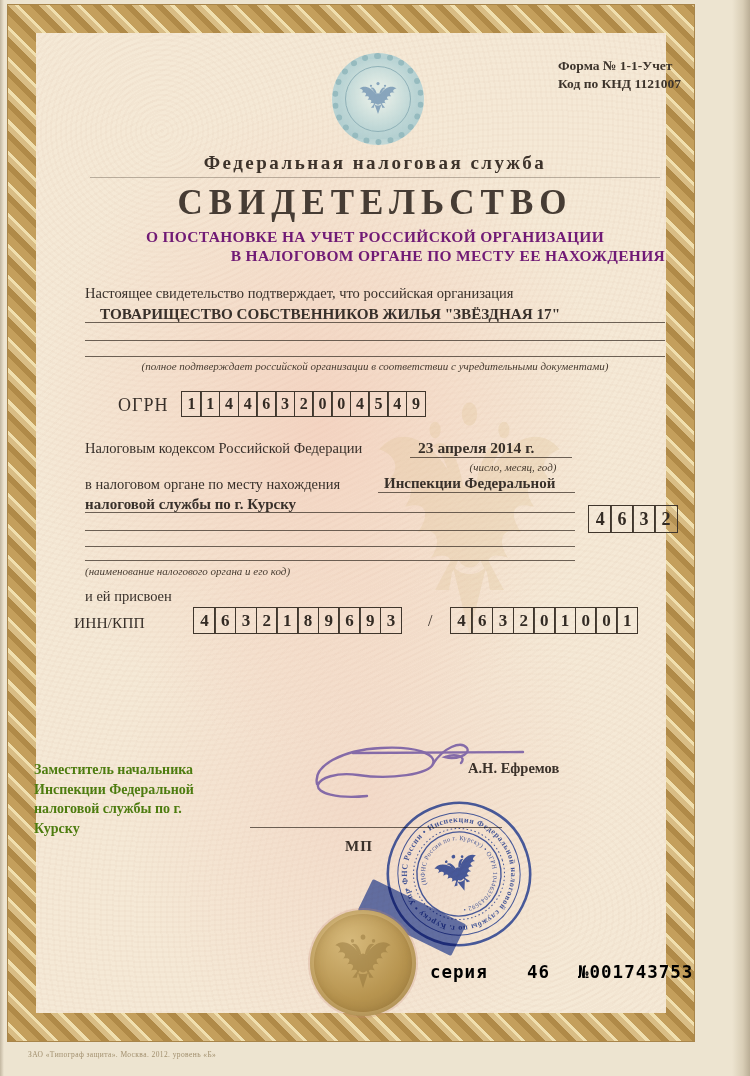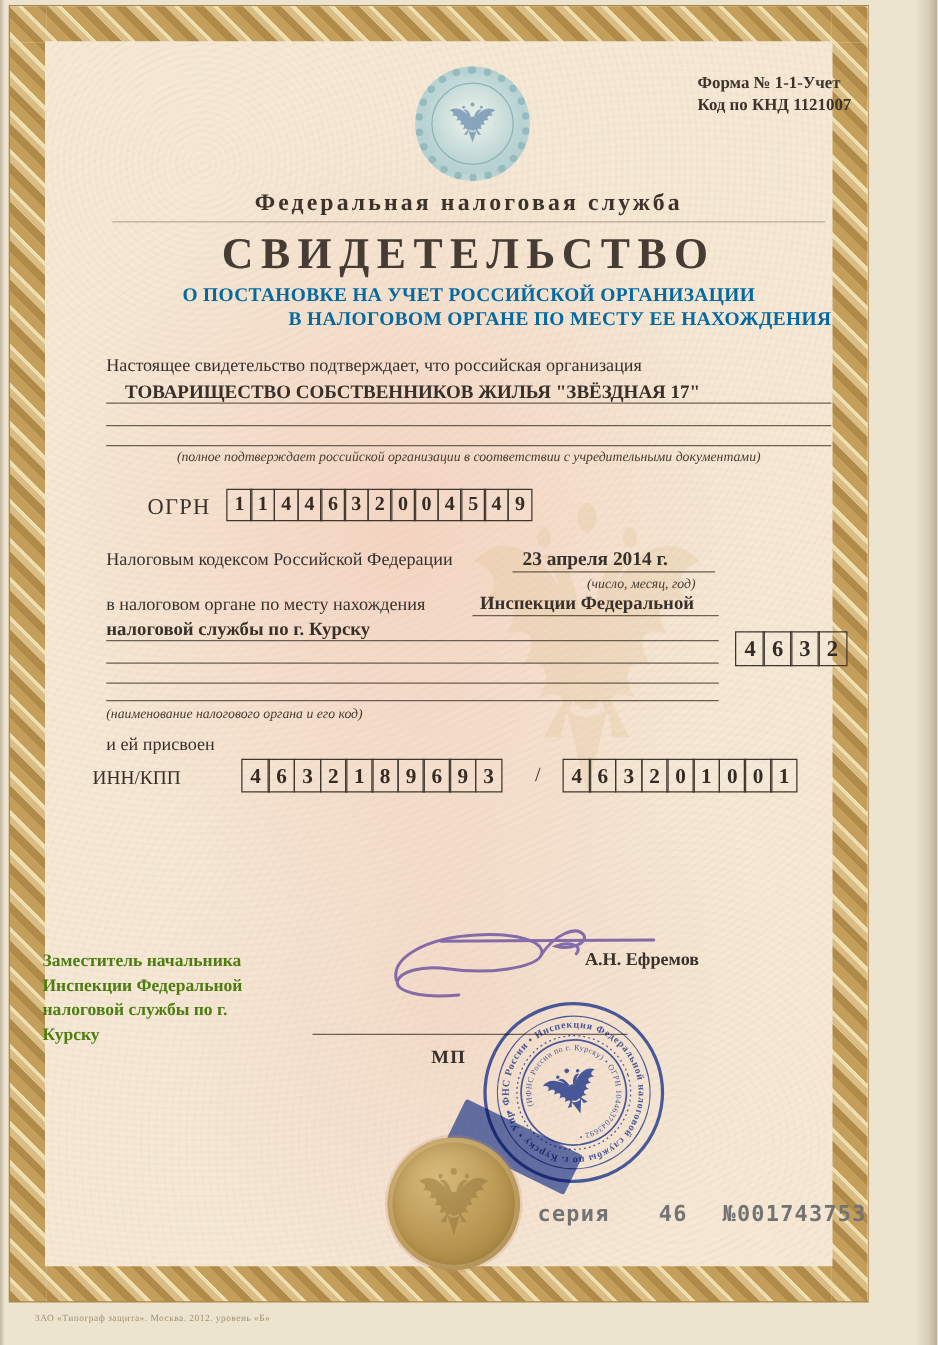--- a/index.html
+++ b/index.html
@@ -27,21 +27,21 @@
   .t{font-size:14.5px;line-height:1.25;color:#38302a;}
   .b{font-weight:bold;}
   .cap{font-style:italic;font-size:11px;color:#453a2f;}
   .center580{left:85px;width:580px;text-align:center;}
   .rule{position:absolute;height:1px;background:#4a3f34;opacity:.8;}
 
   .form-block{font-size:13.5px;line-height:1.35;color:#3c332b;font-weight:bold;}
 
   .agency{font-size:19px;font-weight:bold;letter-spacing:2.5px;color:#3d332b;}
   .title{font-size:35px;font-weight:bold;letter-spacing:6px;color:#463c34;}
-  .subtitle{font-size:15.5px;font-weight:bold;color:#0369a1;letter-spacing:.3px;}
+  .subtitle{font-size:15.5px;font-weight:bold;color:#701a75;letter-spacing:.3px;}
 
   .cells{position:absolute;display:flex;}
   .cell{box-sizing:border-box;width:20.3px;height:26px;border:1.6px solid #40362c;margin-left:-1.6px;
     display:flex;align-items:center;justify-content:center;
     font-weight:bold;font-size:16px;color:#332b24;background:rgba(255,253,248,.07);}
   .cells.lg .cell{width:22.3px;height:27px;font-size:17px;}
   .cells.code .cell{width:23.5px;height:28px;font-size:18px;}
 
   .emblem{left:332px;top:53px;width:92px;height:92px;border-radius:50%;
     border:6px dotted #86b4bc;box-sizing:border-box;
@@ -59,21 +59,21 @@
   .stamp{left:384px;top:799px;width:150px;height:150px;transform:rotate(-18deg);opacity:.92;mix-blend-mode:multiply;}
   .stamp-band{left:360px;top:900px;width:104px;height:35px;background:#3b57b6;opacity:.78;
     transform:rotate(26deg);border-radius:2px;mix-blend-mode:multiply;}
 
   .coin{left:310px;top:910px;width:106px;height:106px;border-radius:50%;
     background:radial-gradient(circle at 38% 30%, #d7ba7c, #b7944f 58%, #9a7a3d 100%);
     box-shadow:inset 0 0 0 4px rgba(255,232,175,.25), inset 0 0 14px rgba(90,60,20,.35), 0 0 0 2px rgba(200,140,120,.25);
     display:flex;align-items:center;justify-content:center;}
 
   .series{font-family:"DejaVu Sans Mono","Liberation Mono",monospace;font-weight:bold;
-    font-size:17.5px;color:#737373;letter-spacing:1px;}
+    font-size:17.5px;color:#000000;letter-spacing:1px;}
 
   .imprint{left:28px;top:1050px;font-size:7.5px;color:rgba(148,128,92,.85);letter-spacing:.4px;}
   svg{display:block;}
 </style>
 </head>
 <body>
 
 <div class="page">
 
   <svg width="0" height="0" style="position:absolute" aria-hidden="true">

